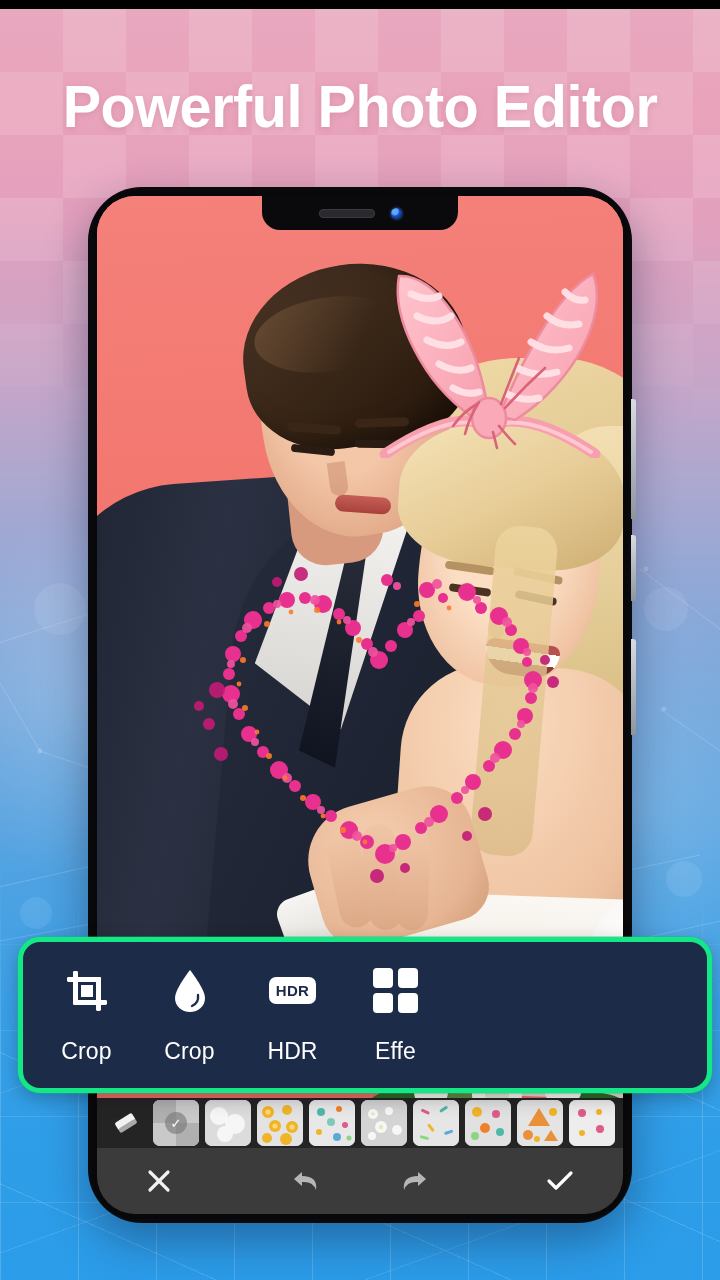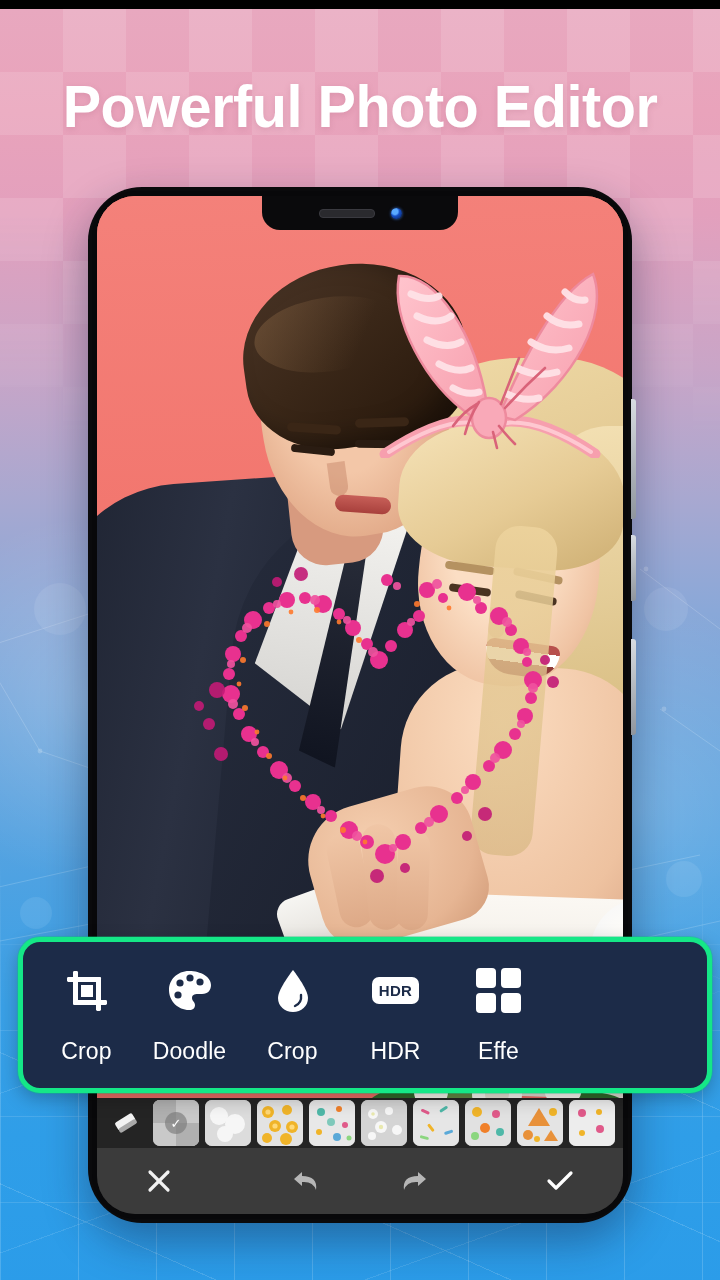--- a/index.html
+++ b/index.html
@@ -877,34 +877,20 @@
               <rect x="31" y="8" width="5" height="34" rx="1.4"></rect>
               <rect x="2" y="8" width="34" height="5" rx="1.4"></rect>
             </g>
             <rect x="16" y="16" width="12" height="12" fill="#ffffff"></rect>
           </svg>
         </div>
         <div class="lbl">Crop</div>
       </div>
 
 
-      <div class="tool">
-        <div class="ico">
-          <svg width="44" height="42" viewBox="0 0 44 42">
-            <path d="M21 1 C9 1 1 10 1 20 C1 31 10 40 21 40 C25 40 27 38 27 35 C27 32 24 31 24 28 C24 25 26 24 30 24 L34 24 C40 24 43 20 43 15 C43 7 33 1 21 1 Z" fill="#ffffff"></path>
-            <g fill="#1c2b48">
-              <circle cx="12" cy="13" r="3.6"></circle>
-              <circle cx="22" cy="8" r="3.6"></circle>
-              <circle cx="32" cy="12" r="3.6"></circle>
-              <circle cx="10" cy="25" r="3.6"></circle>
-            </g>
-          </svg>
-        </div>
-        <div class="lbl">Doodle</div>
-      </div>
 
 
       <div class="tool">
         <div class="ico">
           <svg width="34" height="44" viewBox="0 0 34 44">
             <path d="M17 1 C17 1 2 20 2 29 C2 37.2 8.7 43 17 43 C25.3 43 32 37.2 32 29 C32 20 17 1 17 1 Z" fill="#ffffff"></path>
             <path d="M25 26 Q26 34 19 37" stroke="#1c2b48" stroke-width="2.4" fill="none" stroke-linecap="round"></path>
           </svg>
         </div>
         <div class="lbl">Crop</div>

